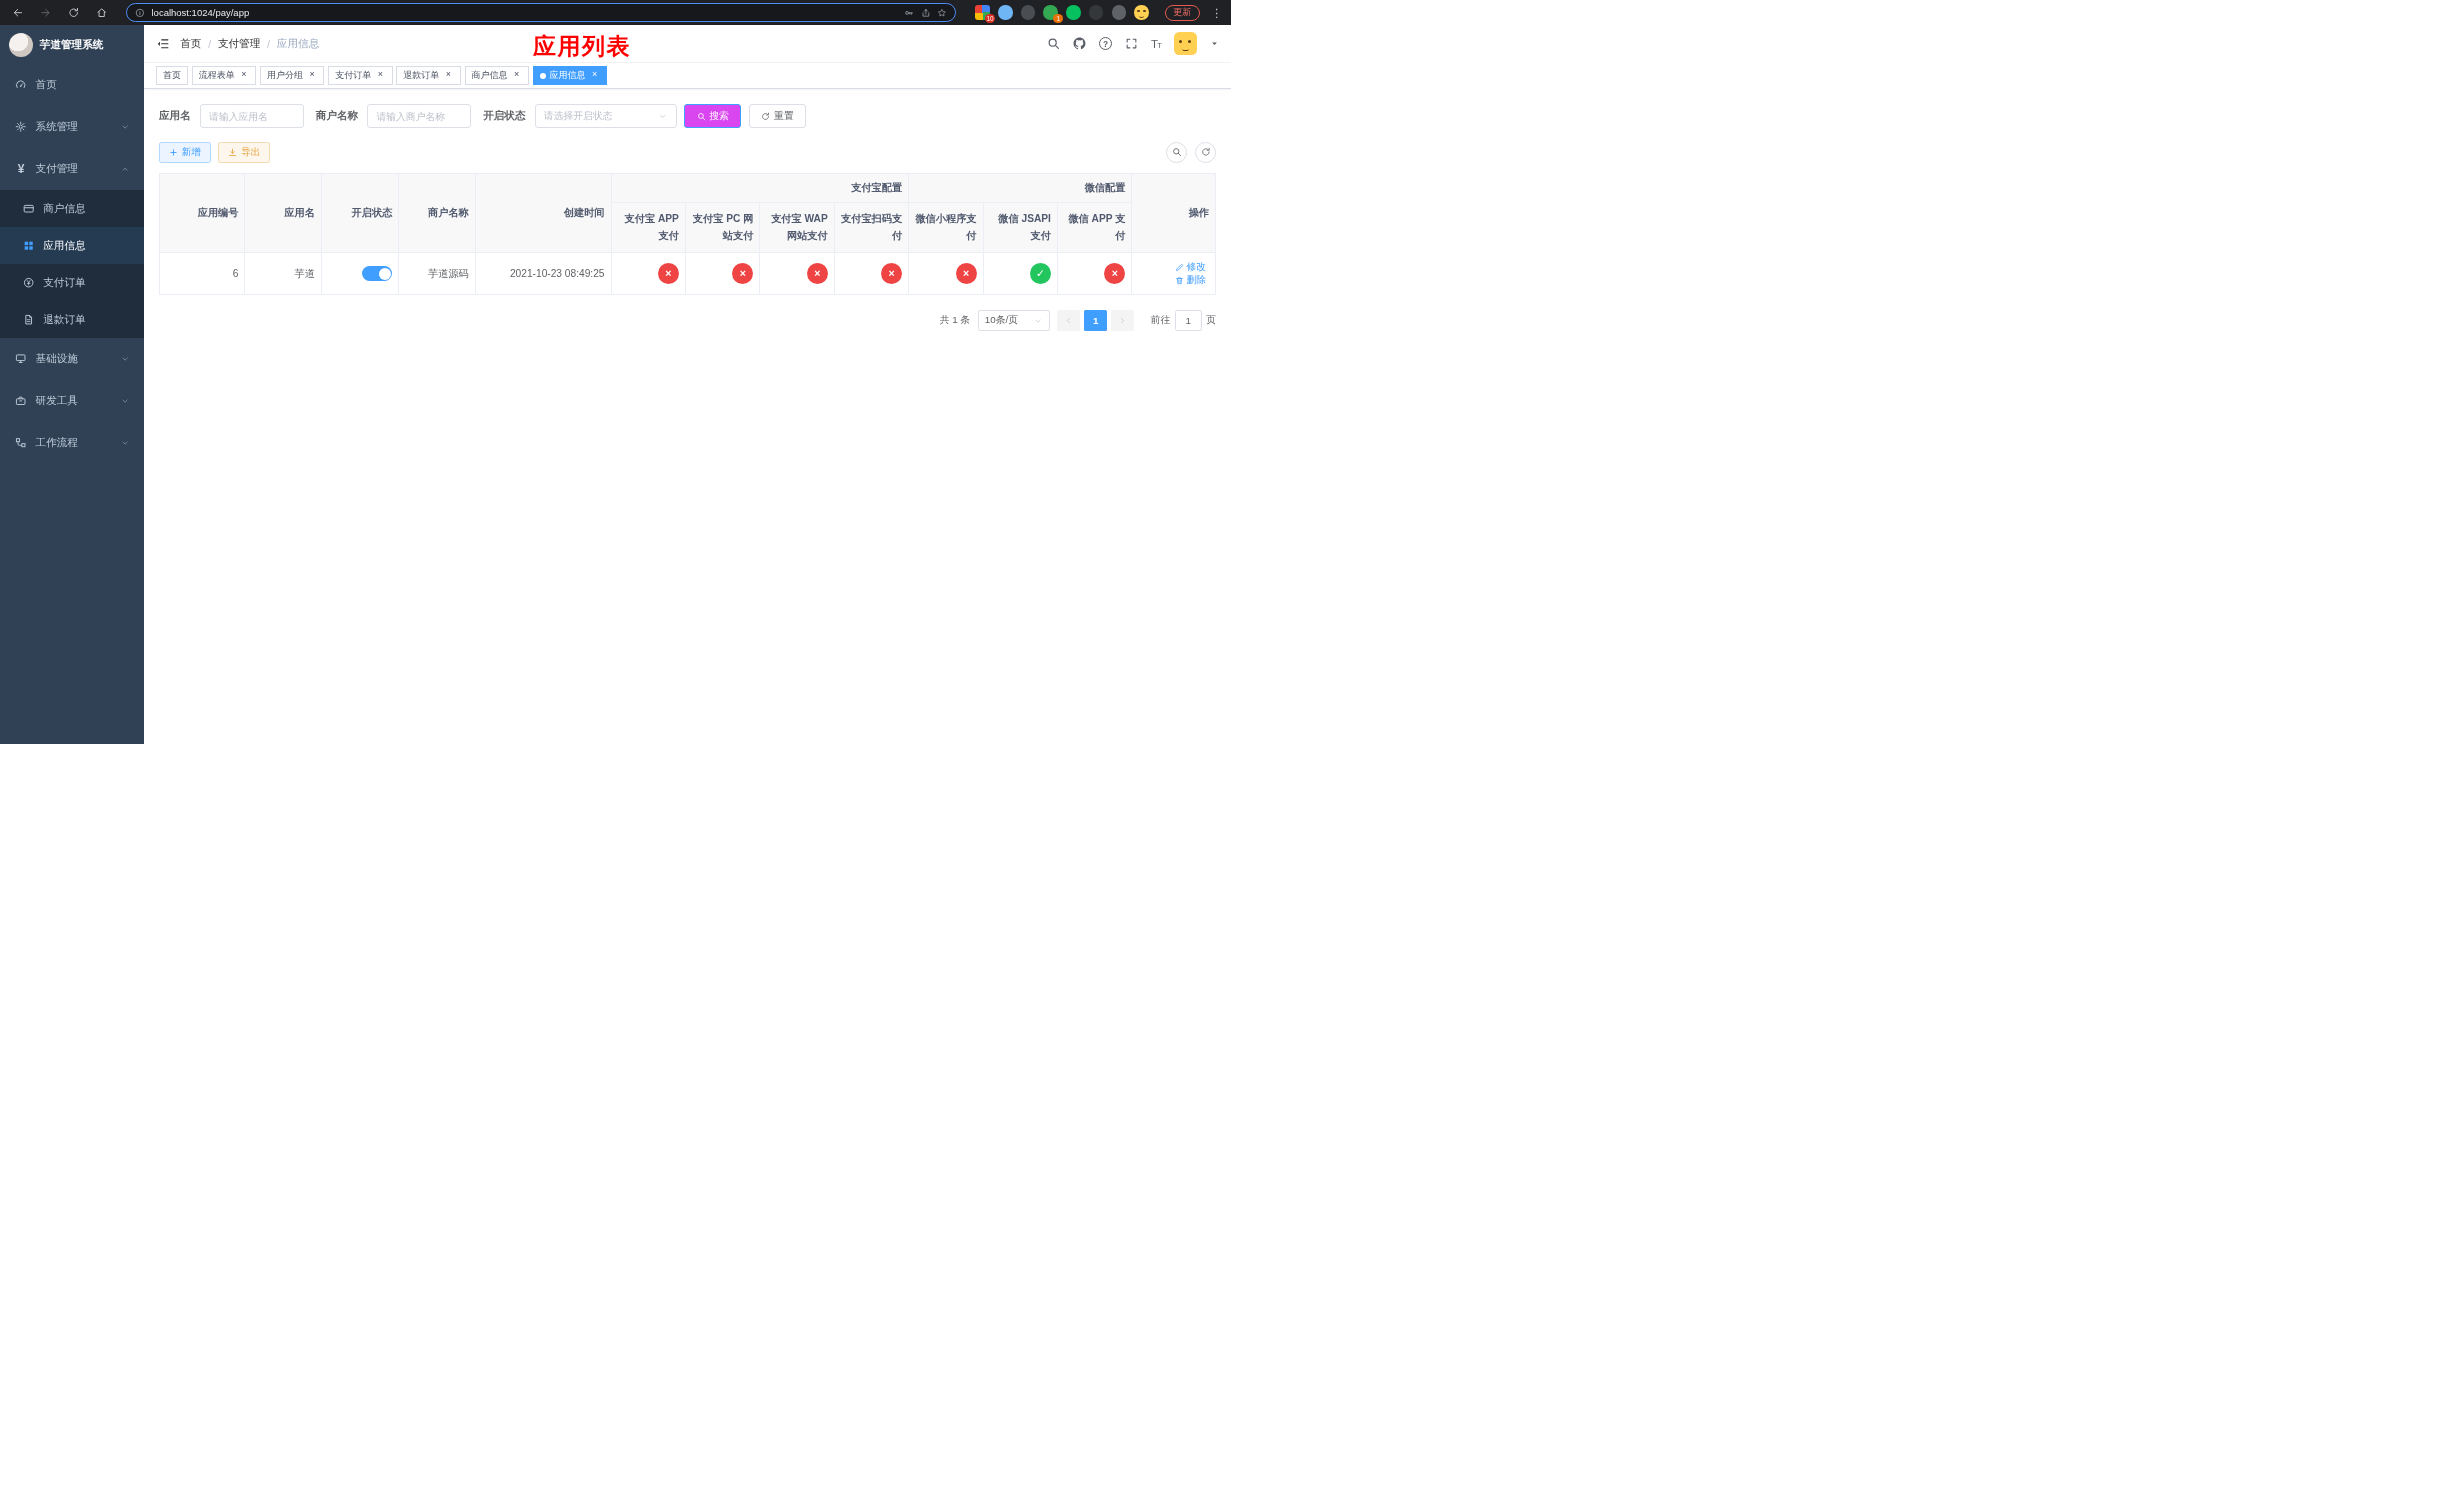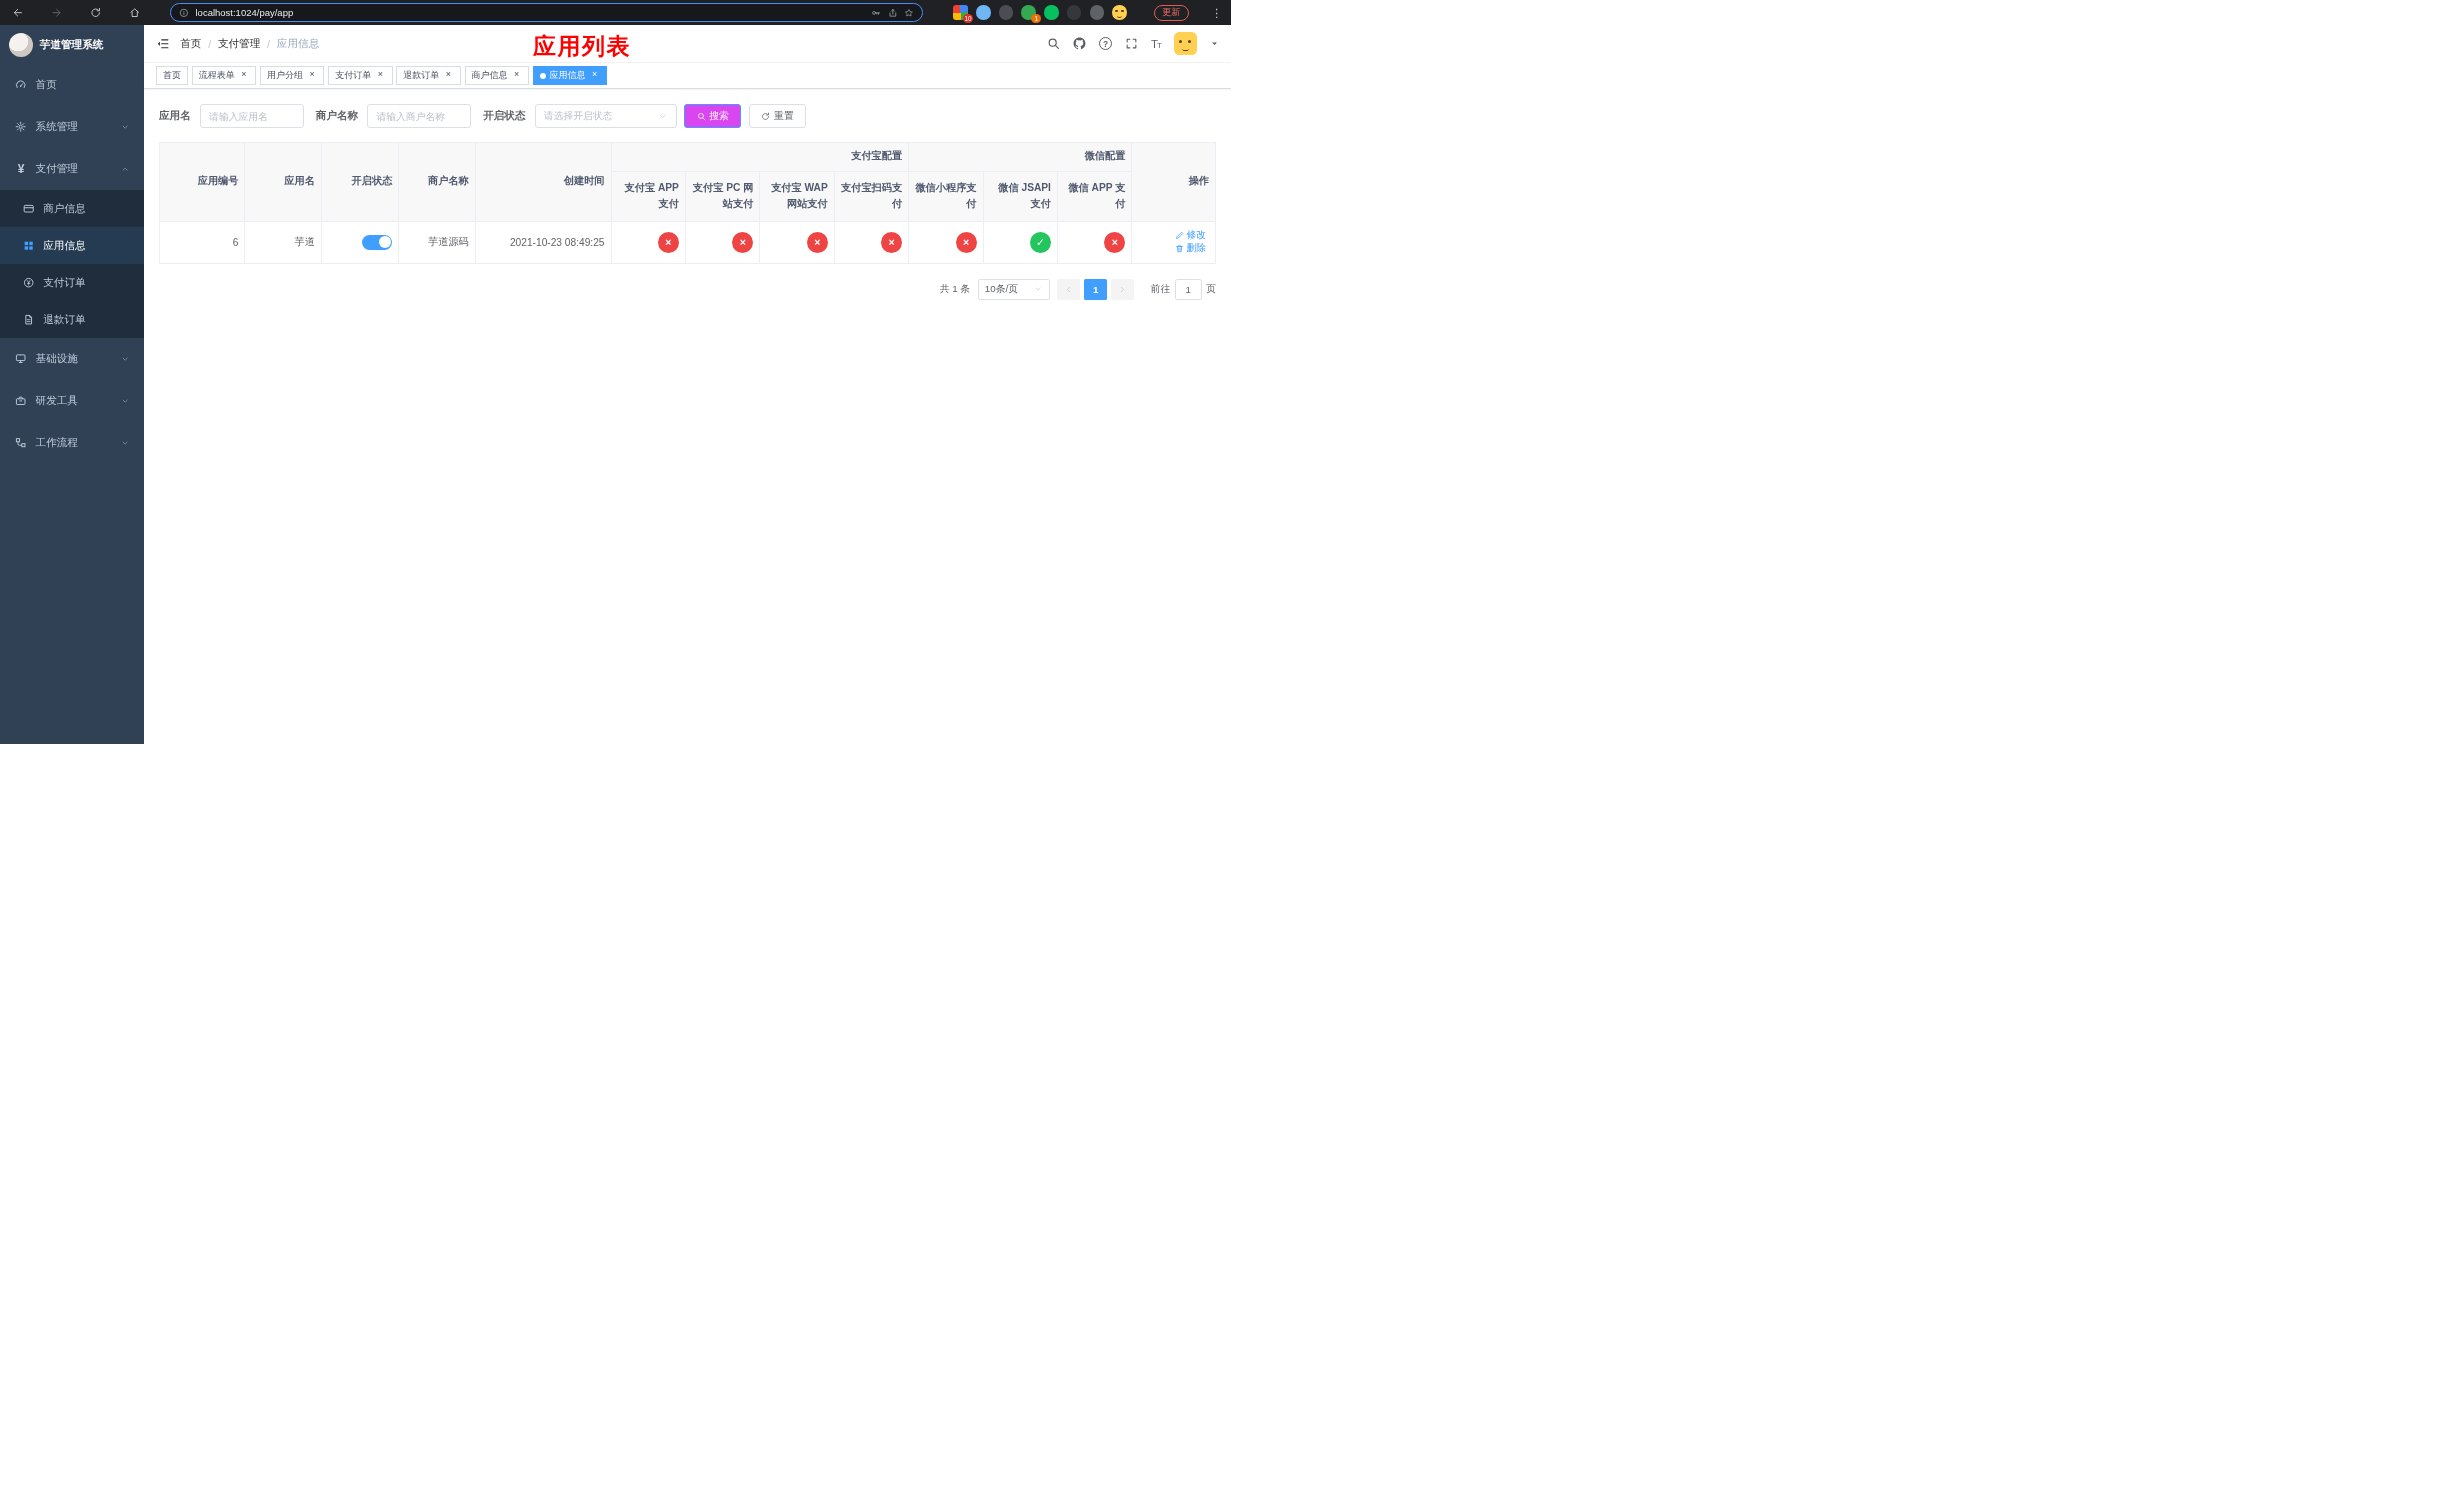--- a/index.html
+++ b/index.html
@@ -2,21 +2,21 @@
 <html style="font-size:12px"><head>
 <meta charset="utf-8">
 <style>
 *{box-sizing:border-box}
 html,body{margin:0;padding:0}
 body{font-family:"Liberation Sans","DejaVu Sans",sans-serif;background:#fff}
 .screen{width:1231px;height:744px;position:relative;overflow:hidden;background:#fff}
 .ic{width:1em;height:1em;display:block}
 
 
-.browser-bar{height:25px;background:#1f2124;display:flex;align-items:center;padding:0 7.6px;gap:18px}
+.browser-bar{height:25px;background:#1f2124;display:flex;align-items:center;padding:0 7.6px;gap:7px}
 .bicon{width:21px;height:21px;display:flex;align-items:center;justify-content:center;color:#c6c9cd;border-radius:50%;cursor:pointer}
 .bicon .ic{width:11.4px;height:11.4px}
 .bicon.dim{color:#64686d}
 .omnibox{flex:1;height:19px;margin:0 6px;background:#17181b;border:1.5px solid #4f8ef7;border-radius:10.6px;display:flex;align-items:center;padding:0 8.3px;gap:6.8px;min-width:0}
 .o-ic{color:#9aa0a6;flex:none;cursor:pointer}
 .o-ic .ic{width:9.8px;height:9.8px}
 .url{flex:1;color:#e8eaed;font-size:9.5px;white-space:nowrap;overflow:hidden}
 .ext-area{display:flex;align-items:center;gap:8.3px;margin:0 6px}
 .ext{width:14.4px;height:14.4px;border-radius:50%;position:relative;flex:none;cursor:pointer}
 .grid-ext{border-radius:3px;background:conic-gradient(#4285f4 0 25%,#34a853 0 50%,#fbbc05 0 75%,#ea4335 0)}
@@ -520,20 +520,46 @@
             <span>搜索</span>
           </button>
           <button class="btn ml">
             <svg class="ic" viewBox="0 0 12 12" width="9" height="9">
                 <use href="#i-reload"></use>
               </svg>
             <span>重置</span>
           </button>
         </div>
 
+        <div class="toolbar">
+          <button class="btn sm plain-primary">
+            <svg class="ic" viewBox="0 0 12 12" width="9" height="9">
+                <use href="#i-plus"></use>
+              </svg>
+            <span>新增</span>
+          </button>
+          <button class="btn sm plain-warning ml">
+            <svg class="ic" viewBox="0 0 12 12" width="9" height="9">
+                <use href="#i-download"></use>
+              </svg>
+            <span>导出</span>
+          </button>
+          <div class="tool-right">
+            <span class="circle-btn">
+                <svg class="ic" viewBox="0 0 13 13" width="9.8" height="9.8">
+                  <use href="#i-search"></use>
+                </svg>
+              </span>
+            <span class="circle-btn">
+                <svg class="ic" viewBox="0 0 13 13" width="9.8" height="9.8">
+                  <use href="#i-reload"></use>
+                </svg>
+              </span>
+          </div>
+        </div>
 
         <table class="data-table">
           <colgroup>
             <col style="width:85px">
               <col style="width:76px">
               <col style="width:77px">
               <col style="width:76px">
               <col style="width:135px">
             <col style="width:74px">
               <col style="width:74px">

